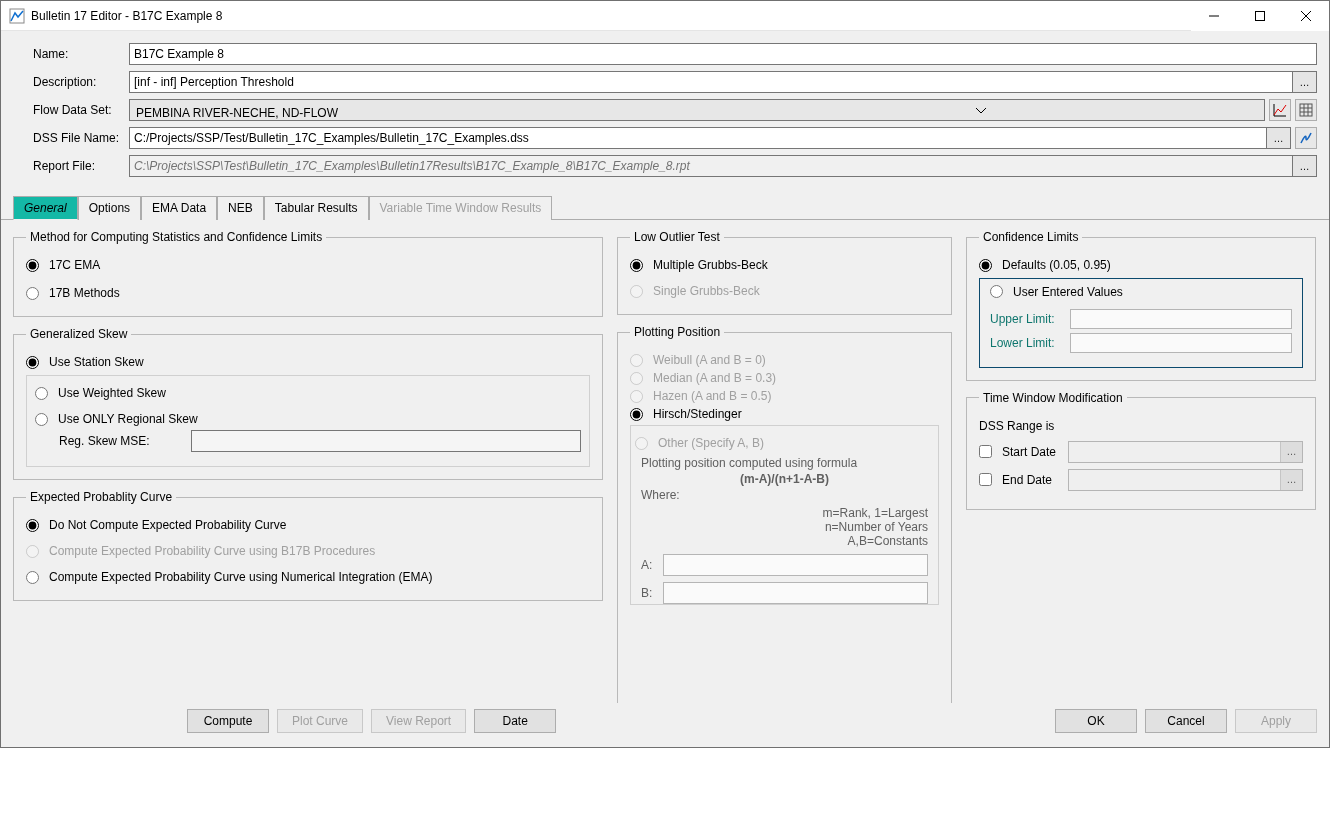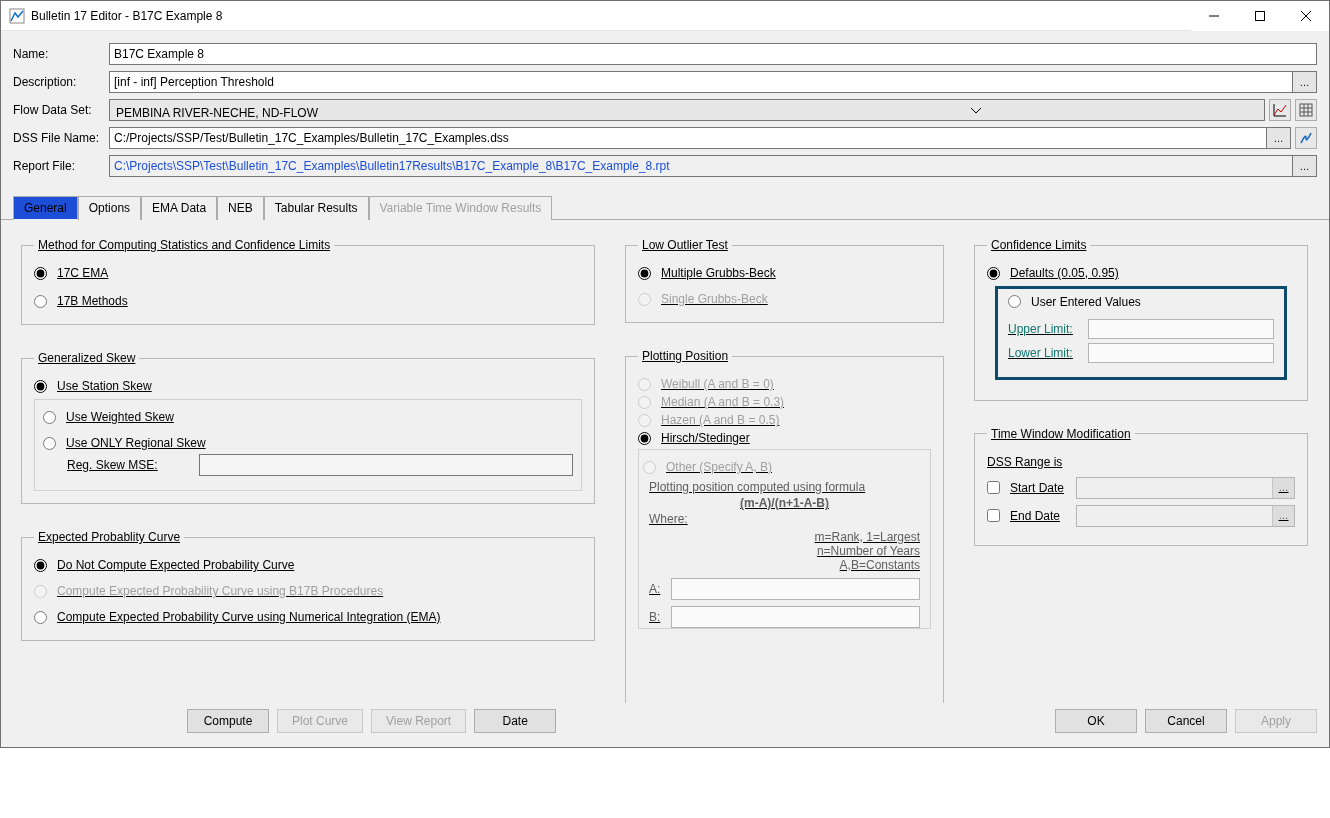--- a/index.html
+++ b/index.html
@@ -39,41 +39,43 @@
   .win-controls { display: flex; }
   .win-btn {
     width: 46px; height: 30px;
     display: flex; align-items: center; justify-content: center;
     background: #fff;
   }
 
   
   .form-area {
     padding: 12px 12px 6px 12px;
+    margin-left: 20px;
   }
   .form-row {
     display: flex;
     align-items: center;
     margin-bottom: 6px;
   }
   .form-label {
     width: 96px;
     color: #000;
   }
   .form-input {
     flex: 1;
     height: 22px;
     border: 1px solid #767676;
     background: #fff;
     padding: 2px 4px;
     font: inherit;
   }
   .form-input.readonly {
     background: #f0f0f0;
-    color: #1d4ed8;
+    color: #737373;
+    font-style: italic;
   }
   .combo {
     flex: 1;
     height: 22px;
     border: 1px solid #767676;
     background: #e7e7e7;
     display: flex;
     align-items: flex-end;
     padding: 0 2px 0 6px;
   }
@@ -113,44 +115,44 @@
     padding: 4px 10px;
     border: 1px solid #acacac;
     border-bottom: none;
     background: #f0f0f0;
     margin-right: 0px;
     position: relative;
     top: 1px;
     color: #000;
   }
   .tab.active {
-    background: #1d4ed8;
+    background: #14b8a6;
     border-bottom: 1px solid #f0f0f0;
+    font-style: italic;
   }
   .tab.disabled { color: #a0a0a0; }
 
   
   .content {
     flex: 1;
     padding: 10px 12px;
     display: flex;
     gap: 14px;
     align-items: flex-start;
     overflow: auto;
   }
   .col { display: flex; flex-direction: column; gap: 10px; }
   .col1 { width: 590px; }
   .col2 { width: 335px; }
   .col3 { width: 350px; }
 
   fieldset {
     border: 1px solid #b9b9b9;
     padding: 10px 12px 12px 12px;
-    margin: 8px;
-    text-decoration: underline;
+    margin: 0;
   }
   legend {
     padding: 0 4px;
     color: #000;
     font-size: 12px;
   }
   .radio-row, .check-row {
     display: flex;
     align-items: center;
     margin: 4px 0;
@@ -174,21 +176,21 @@
   .plot-formula {
     margin: 6px 0 0 0;
     color: #606060;
   }
   .plot-formula .bold { font-weight: bold; color: #606060; }
   .ab-row { display:flex; align-items:center; gap:8px; margin-top:6px; }
   .ab-row label { width: 14px; color:#606060; }
   .ab-row input { flex:1; height:22px; border:1px solid #b5b5b5; background:#fafafa; }
 
   .conf-sub {
-    border:3px solid #0c4a6e;
+    border:1px solid #0c4a6e;
     margin-top:6px;
     padding: 8px 10px 10px 10px;
   }
   .conf-row { display:flex; align-items:center; margin:4px 0; gap:6px; }
   .conf-row label { width:74px; color:#0f766e; }
   .conf-row input { flex:1; height:20px; border:1px solid #b5b5b5; background:#fafafa; }
 
   .tw-row { display:flex; align-items:center; margin:6px 0; gap:6px; }
   .tw-row .box {
     flex:1; height:22px; border:1px solid #b5b5b5; background:#efefef;

